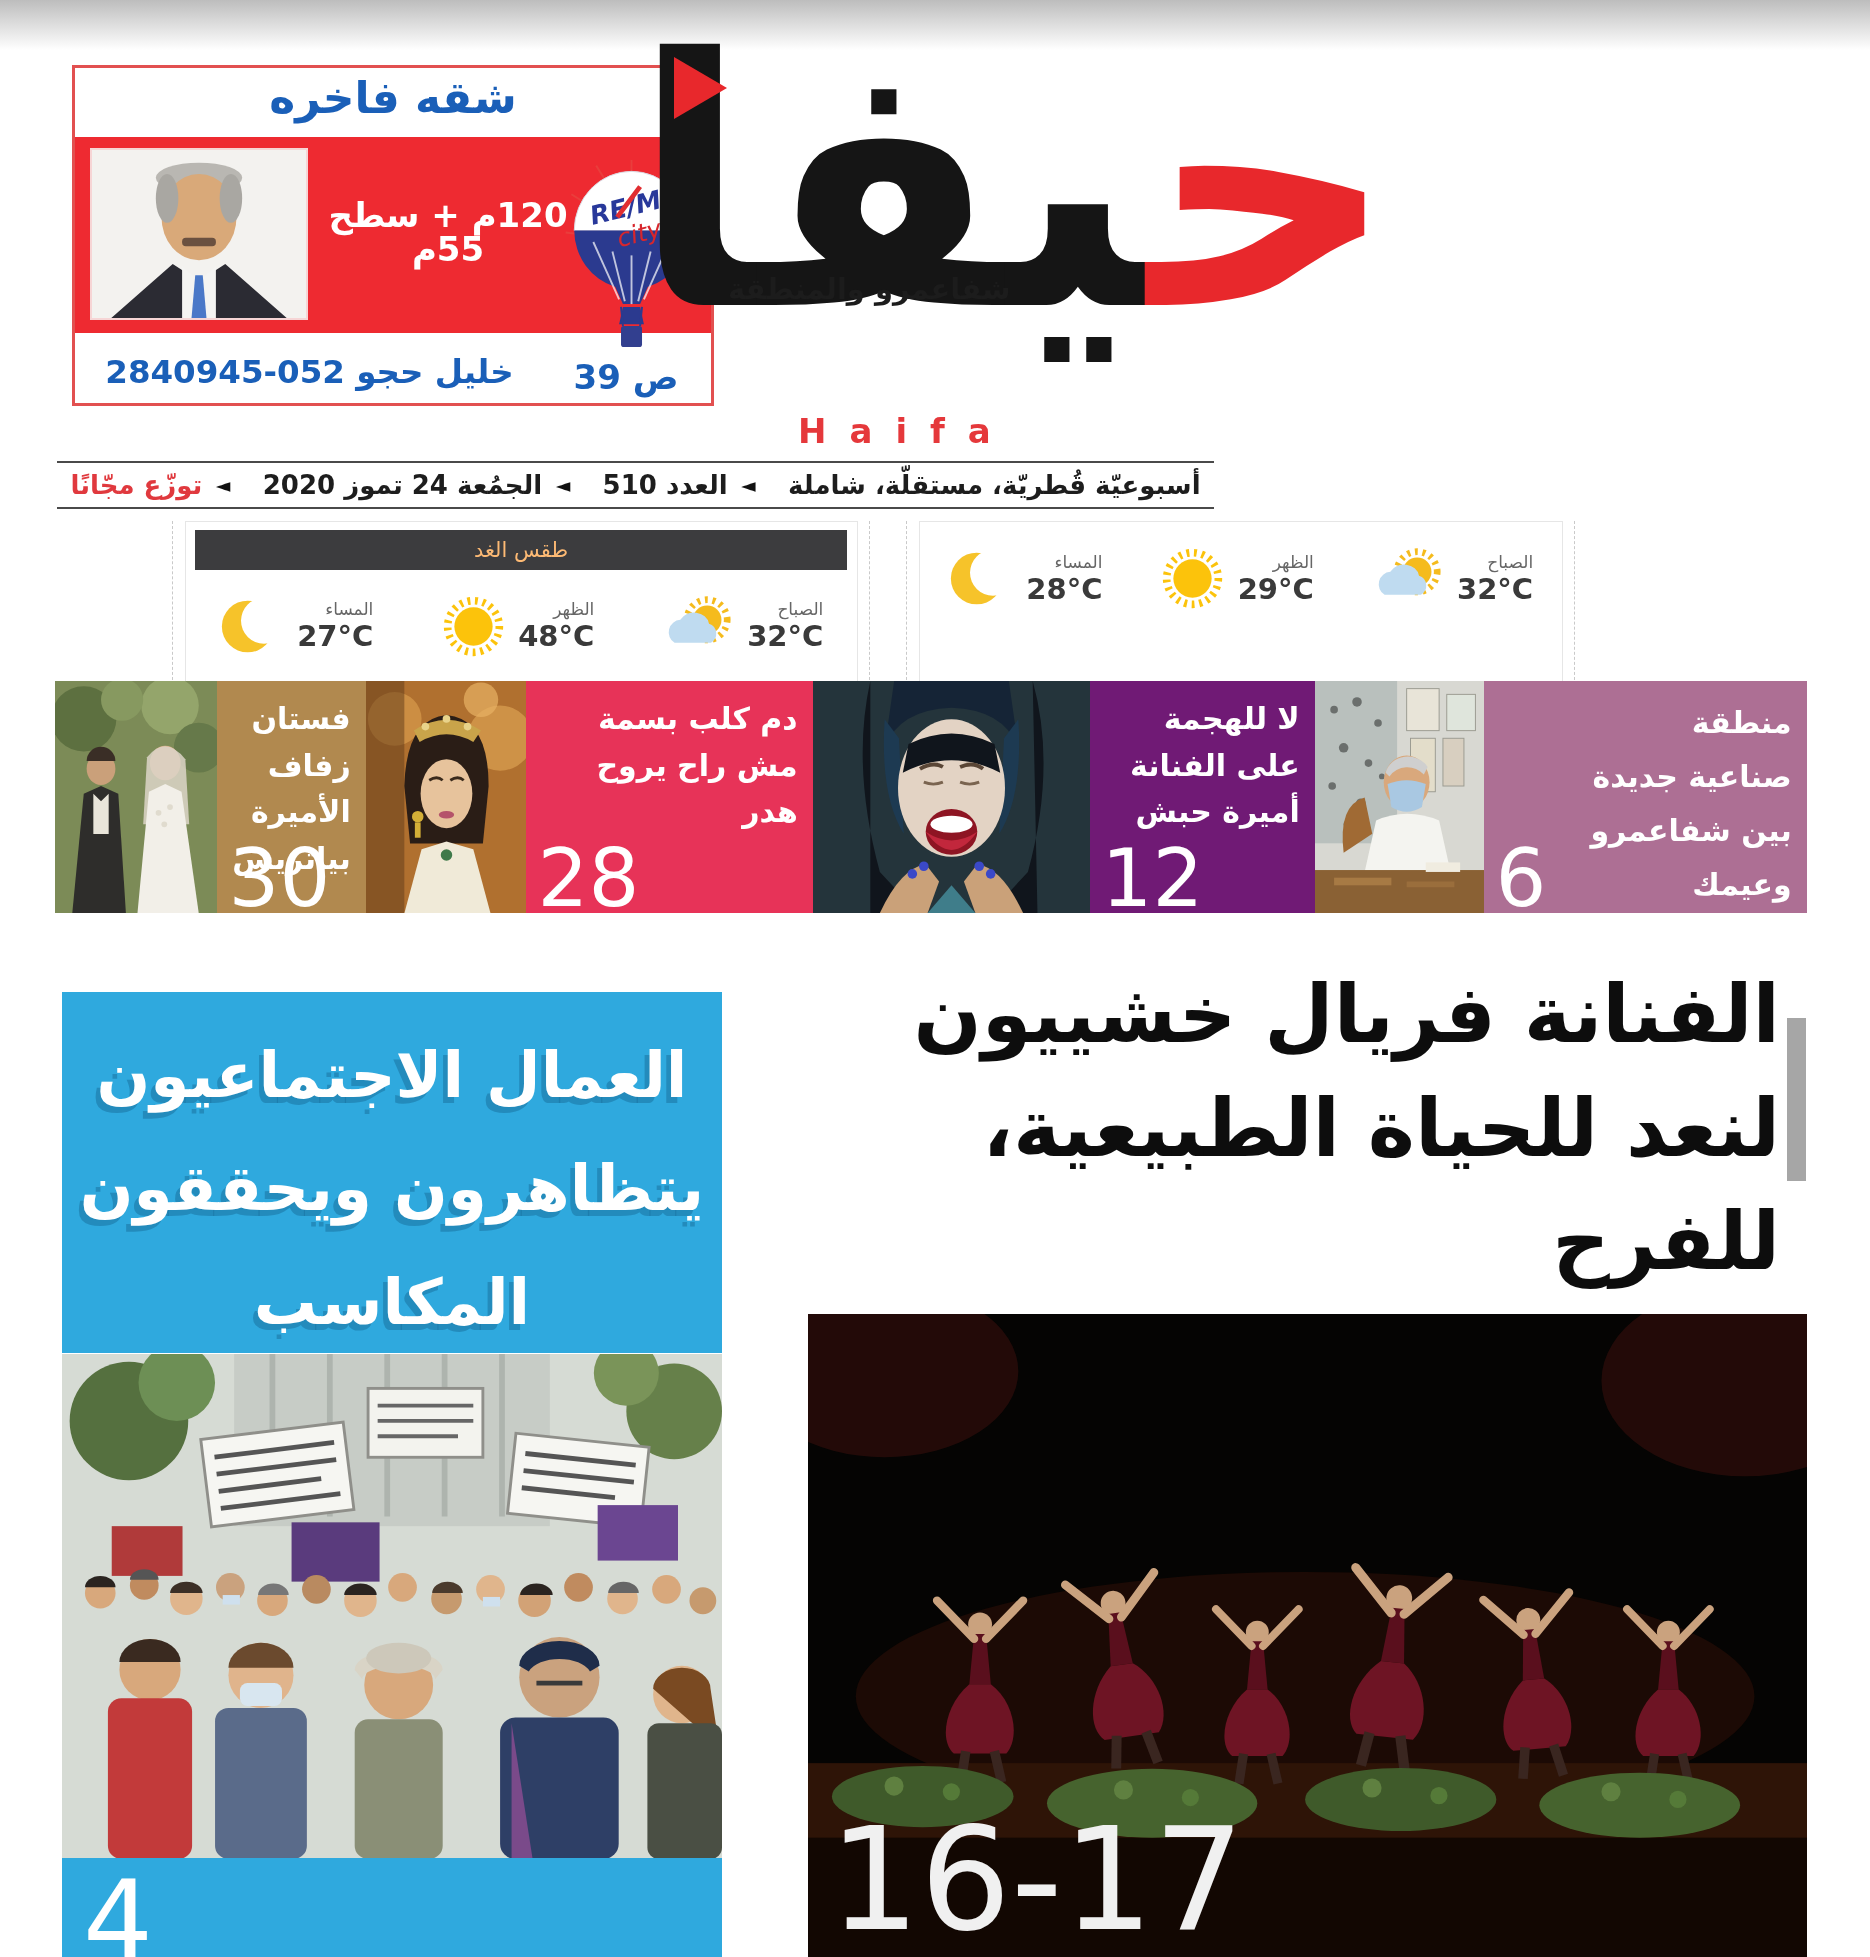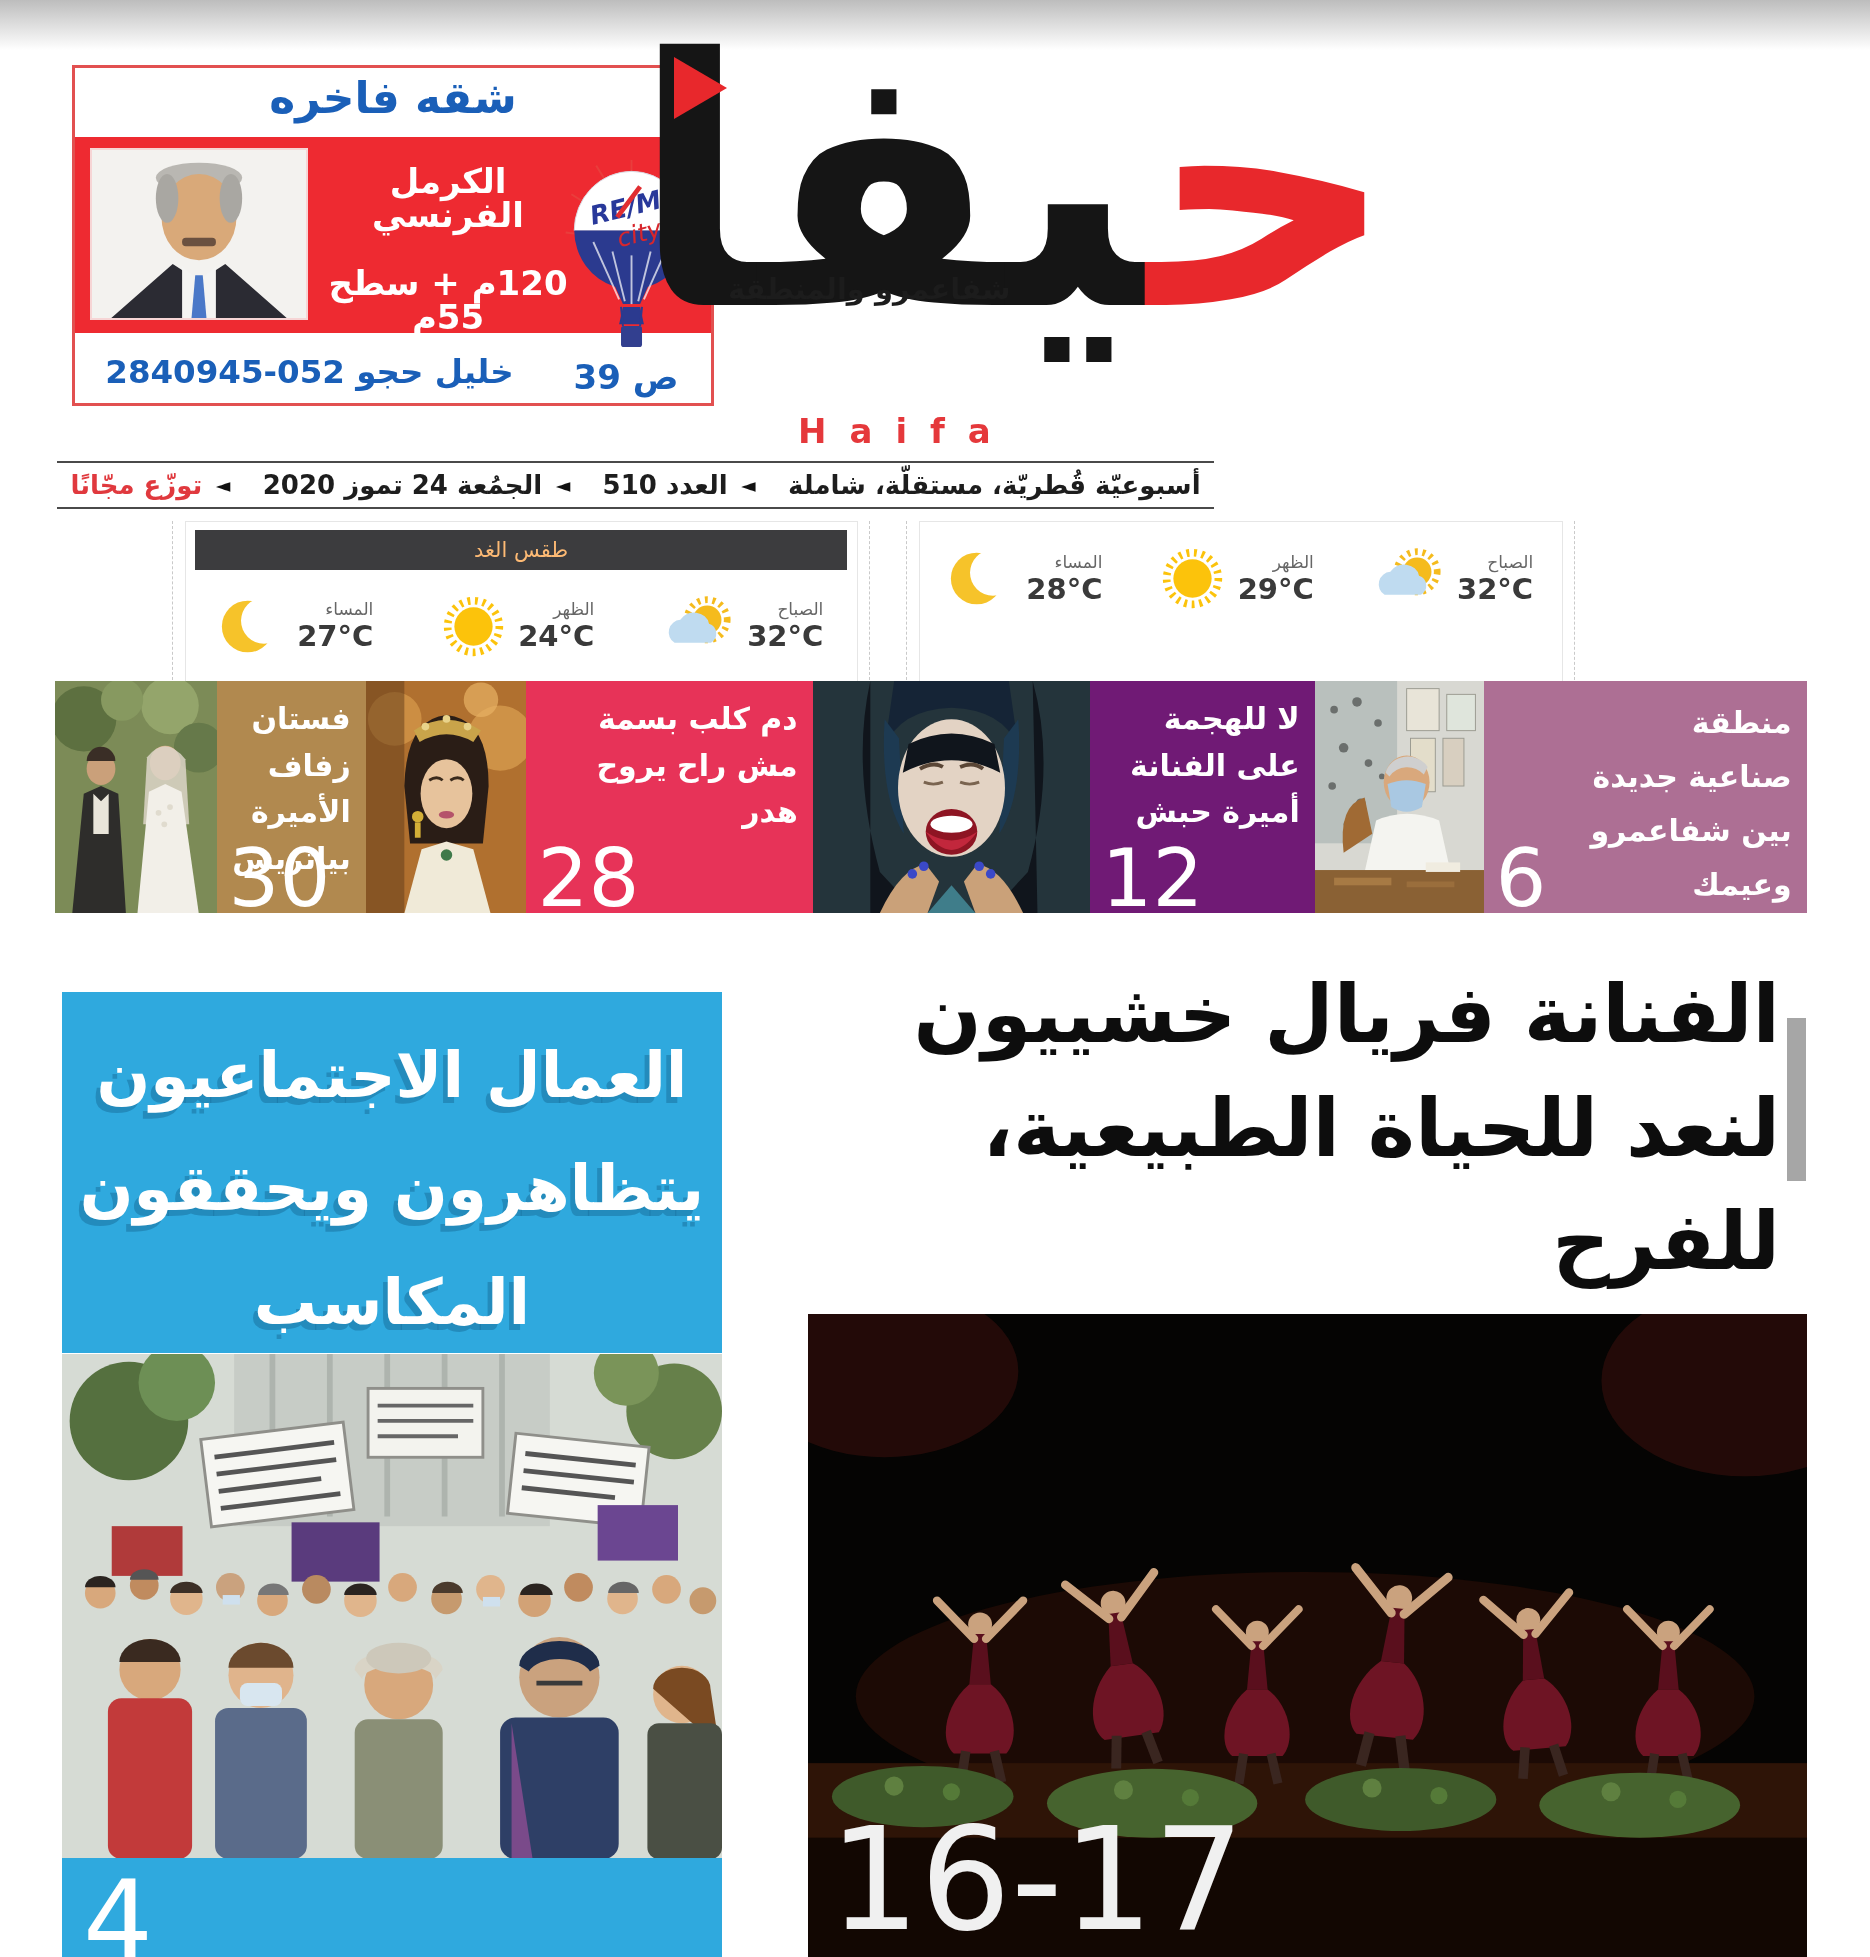--- a/index.html
+++ b/index.html
@@ -75,21 +75,20 @@
       <ellipse cx="114" cy="72" rx="40" ry="46" fill="#d9a979"></ellipse>
       <ellipse cx="80" cy="52" rx="12" ry="26" fill="#a9a7a2"></ellipse>
       <ellipse cx="148" cy="52" rx="12" ry="26" fill="#a9a7a2"></ellipse>
       <rect x="96" y="94" width="36" height="9" rx="4" fill="#6b5140"></rect>
       <path d="M20,180 L86,122 L114,140 L142,122 L208,180 Z" fill="#2b2b33"></path>
       <path d="M96,124 L114,140 L132,124 L132,180 L96,180 Z" fill="#f4f4f2"></path>
       <path d="M110,134 L118,134 L122,180 L106,180 Z" fill="#4a78c8"></path>
     </svg>
   </div>
   <div class="ad-lines">
-    <div>الكرمل الفرنسي</div>
     <div class="l2">120م + سطح 55م</div>
   </div>
   <div class="ad-balloon">
     <svg width="148" height="215" viewBox="0 0 155 225">
       <g stroke="#e8433f" stroke-width="2" opacity="0.8">
         <line x1="77" y1="4" x2="77" y2="20"></line>
           <line x1="40" y1="10" x2="50" y2="26"></line>
           <line x1="114" y1="10" x2="104" y2="26"></line>
         <line x1="14" y1="40" x2="30" y2="50"></line>
           <line x1="140" y1="40" x2="124" y2="50"></line>
@@ -156,21 +155,21 @@
           <div class="w-temp">32°C</div>
         </div>
       </div>
       <div class="w-item">
         <svg width="67" height="67" viewBox="0 0 70 70">
           <circle cx="35" cy="35" r="20" fill="#fcc30b"></circle>
           <circle cx="35" cy="35" r="27" fill="none" stroke="#fcc30b" stroke-width="8" stroke-dasharray="3 5"></circle>
         </svg>
         <div>
           <div class="w-label">الظهر</div>
-          <div class="w-temp">24°C</div>
+          <div class="w-temp">48°C</div>
         </div>
       </div>
       <div class="w-item">
         <svg width="67" height="67" viewBox="0 0 70 70">
           <circle cx="30" cy="35" r="27" fill="#f6c32a"></circle>
           <circle cx="47" cy="29" r="24" fill="#ffffff"></circle>
         </svg>
         <div>
           <div class="w-label">المساء</div>
           <div class="w-temp">27°C</div>

